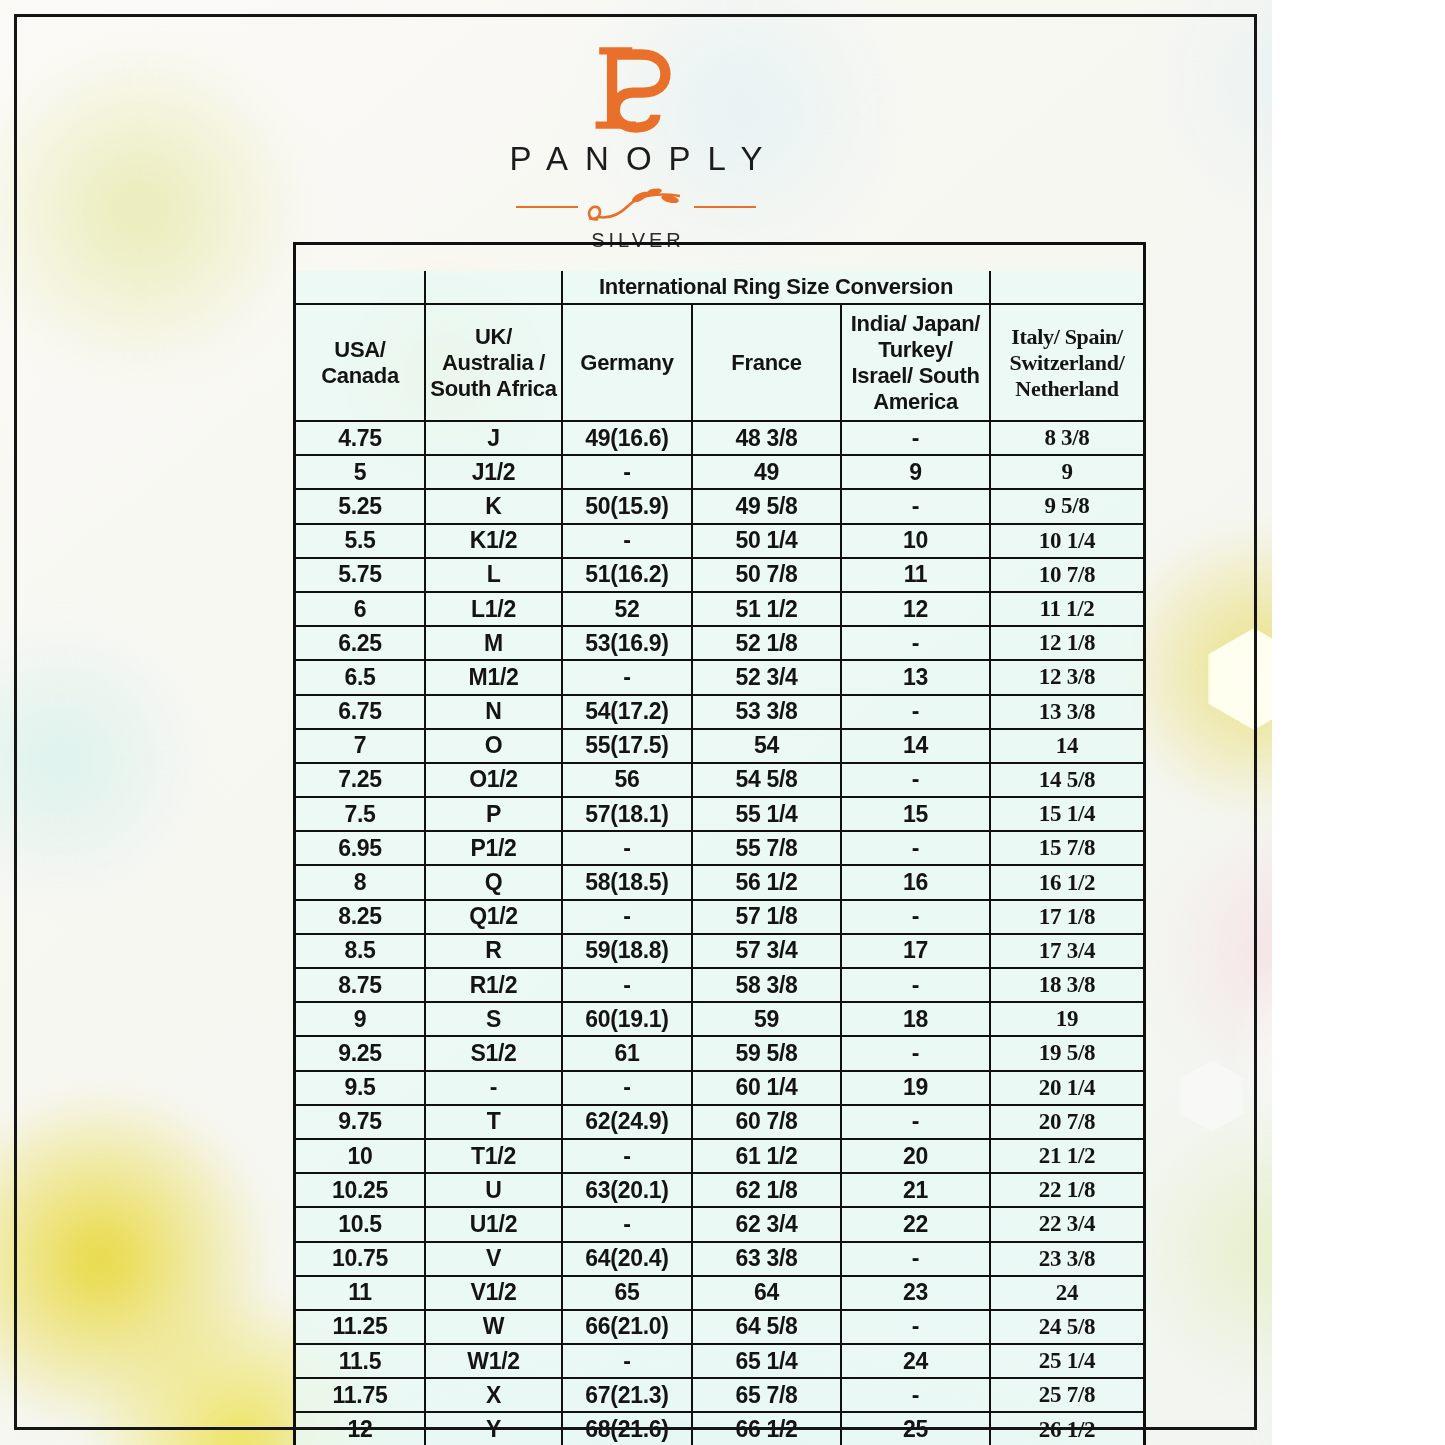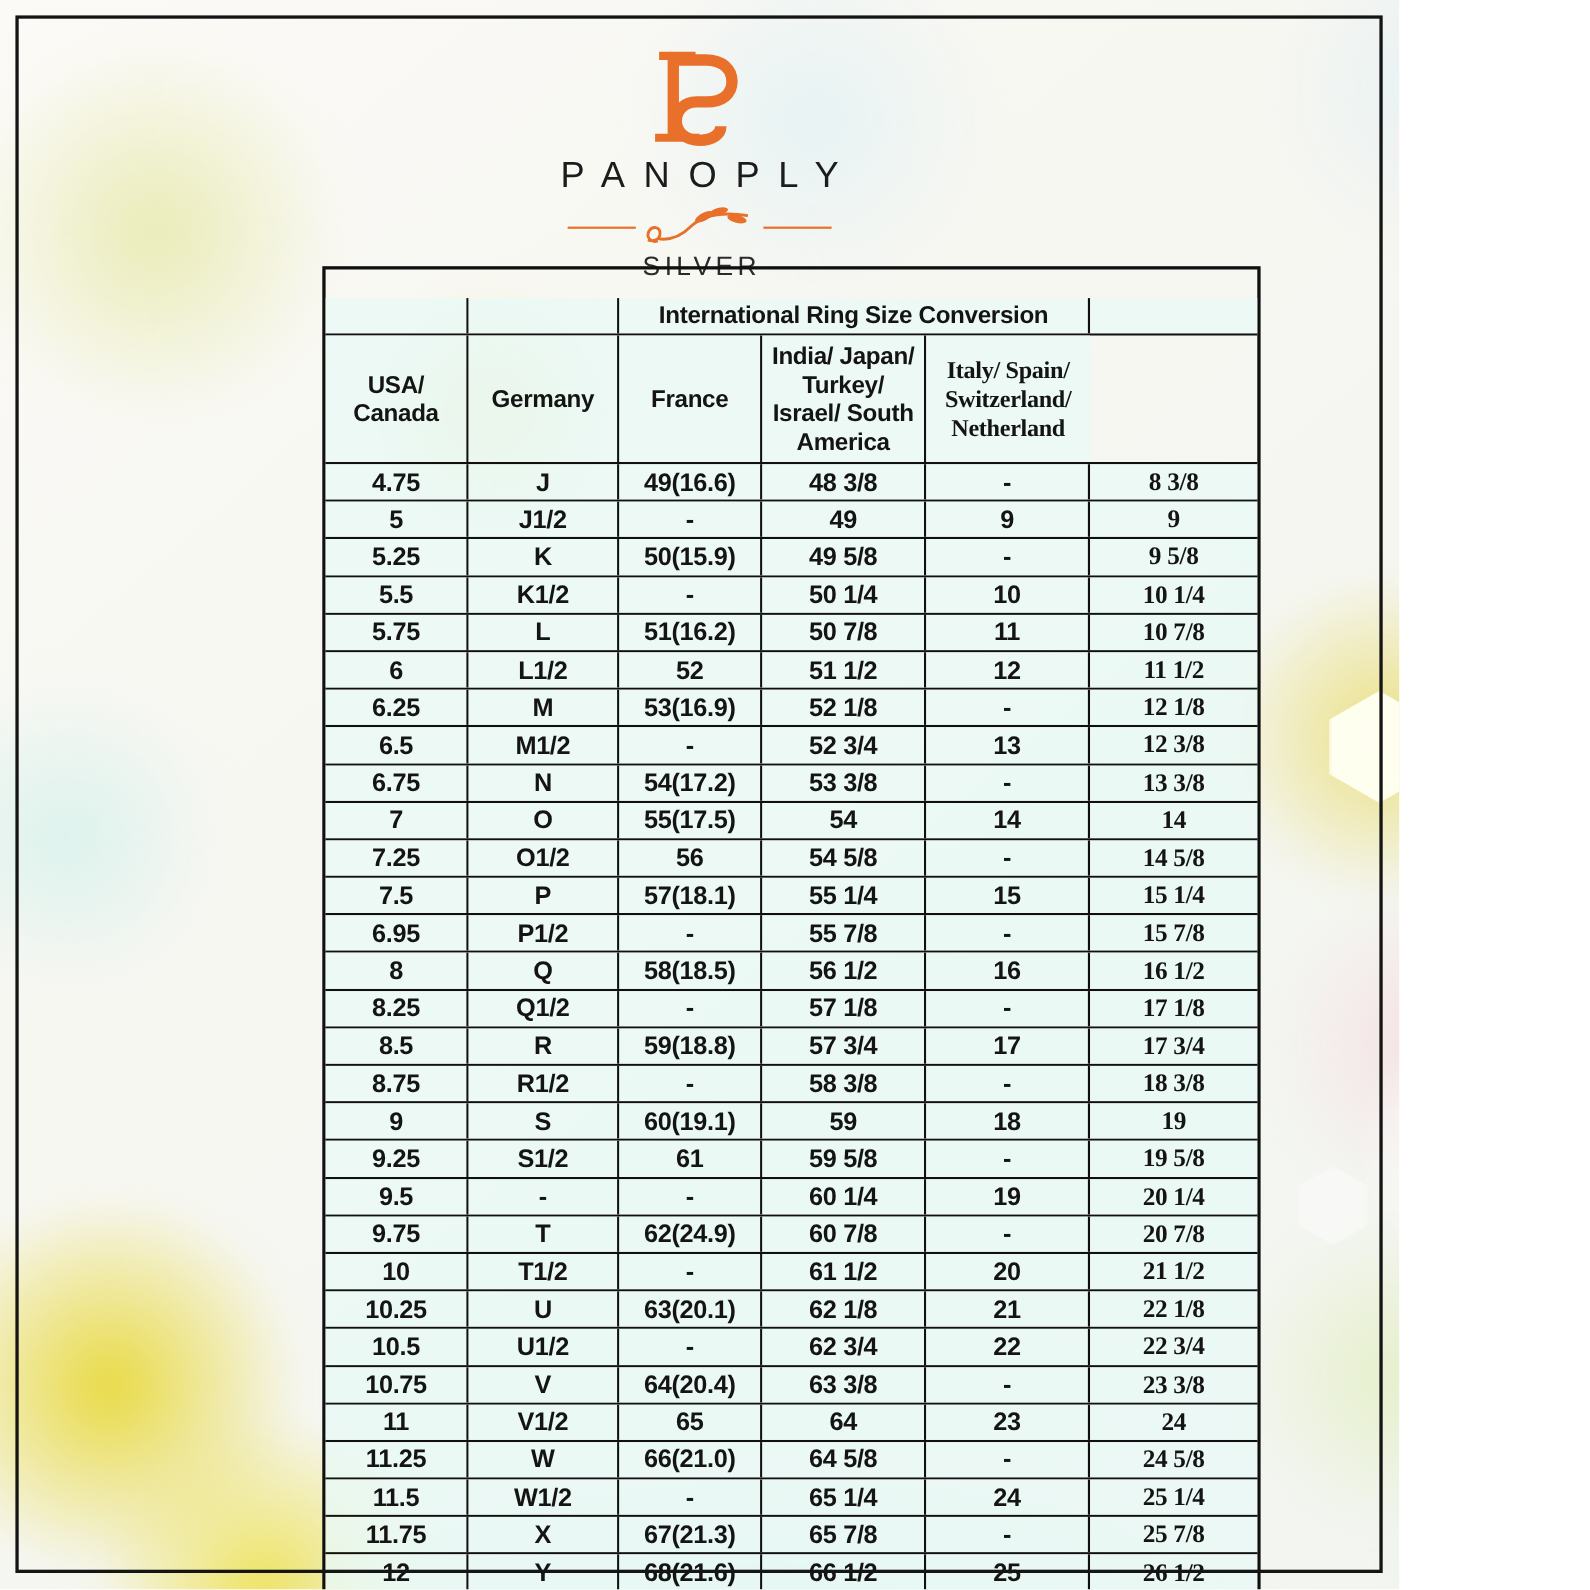--- a/index.html
+++ b/index.html
@@ -31,21 +31,21 @@
   .hx3{left:1180px;top:1060px;width:64px;height:72px;background:rgba(255,255,255,.4);filter:blur(3px);}
   
   .frame{position:absolute;left:14px;top:14px;right:15px;bottom:15px;border:3px solid #151515;z-index:5;pointer-events:none;}
   
   .logo{position:absolute;left:0;top:42px;width:100%;text-align:center;z-index:4;}
   .monogram{position:relative;width:130px;height:92px;margin:0 auto;}
   .mono-svg{display:block;margin:0 auto;}
   .brand-name{margin-top:6px;font-size:33px;font-weight:400;letter-spacing:17px;text-indent:17px;color:#1c1c1c;}
   .divider{margin-top:9px;display:flex;align-items:center;justify-content:center;gap:6px;}
   .divider .line{display:inline-block;width:62px;height:2px;background:#e8702a;}
-  .brand-sub{margin-top:2px;font-size:24px;letter-spacing:4px;text-indent:4px;color:#2b2b2b;}
+  .brand-sub{margin-top:2px;font-size:20px;letter-spacing:4px;text-indent:4px;color:#2b2b2b;}
   
   .ring-table{
     position:absolute;left:293px;top:242px;z-index:4;
     border:3px solid #101010;
     width:847px;
     color:#141414;
   }
   .rrow{display:grid;grid-template-columns:130px 137px 130px 149px 149px 152px;border-bottom:2px solid #101010;}
   .rrow:last-child{border-bottom:none;}
   .title-row{grid-template-columns:130px 137px 428px 152px;height:32px;margin-top:26px;}
@@ -122,20 +122,23 @@
   <div class="ring-table">
     <div class="rrow title-row">
       <div class="cell"></div>
       <div class="cell"></div>
       <div class="cell title-cell">International Ring Size Conversion</div>
       <div class="cell"></div>
     </div>
     <div class="rrow header-row">
       <div class="cell hcell">USA/
 Canada</div>
+      <div class="cell hcell">UK/
+Australia /
+South Africa</div>
       <div class="cell hcell">Germany</div>
       <div class="cell hcell">France</div>
       <div class="cell hcell">India/ Japan/
 Turkey/
 Israel/ South
 America</div>
       <div class="cell hcell">Italy/ Spain/
 Switzerland/
 Netherland</div>
     </div>

